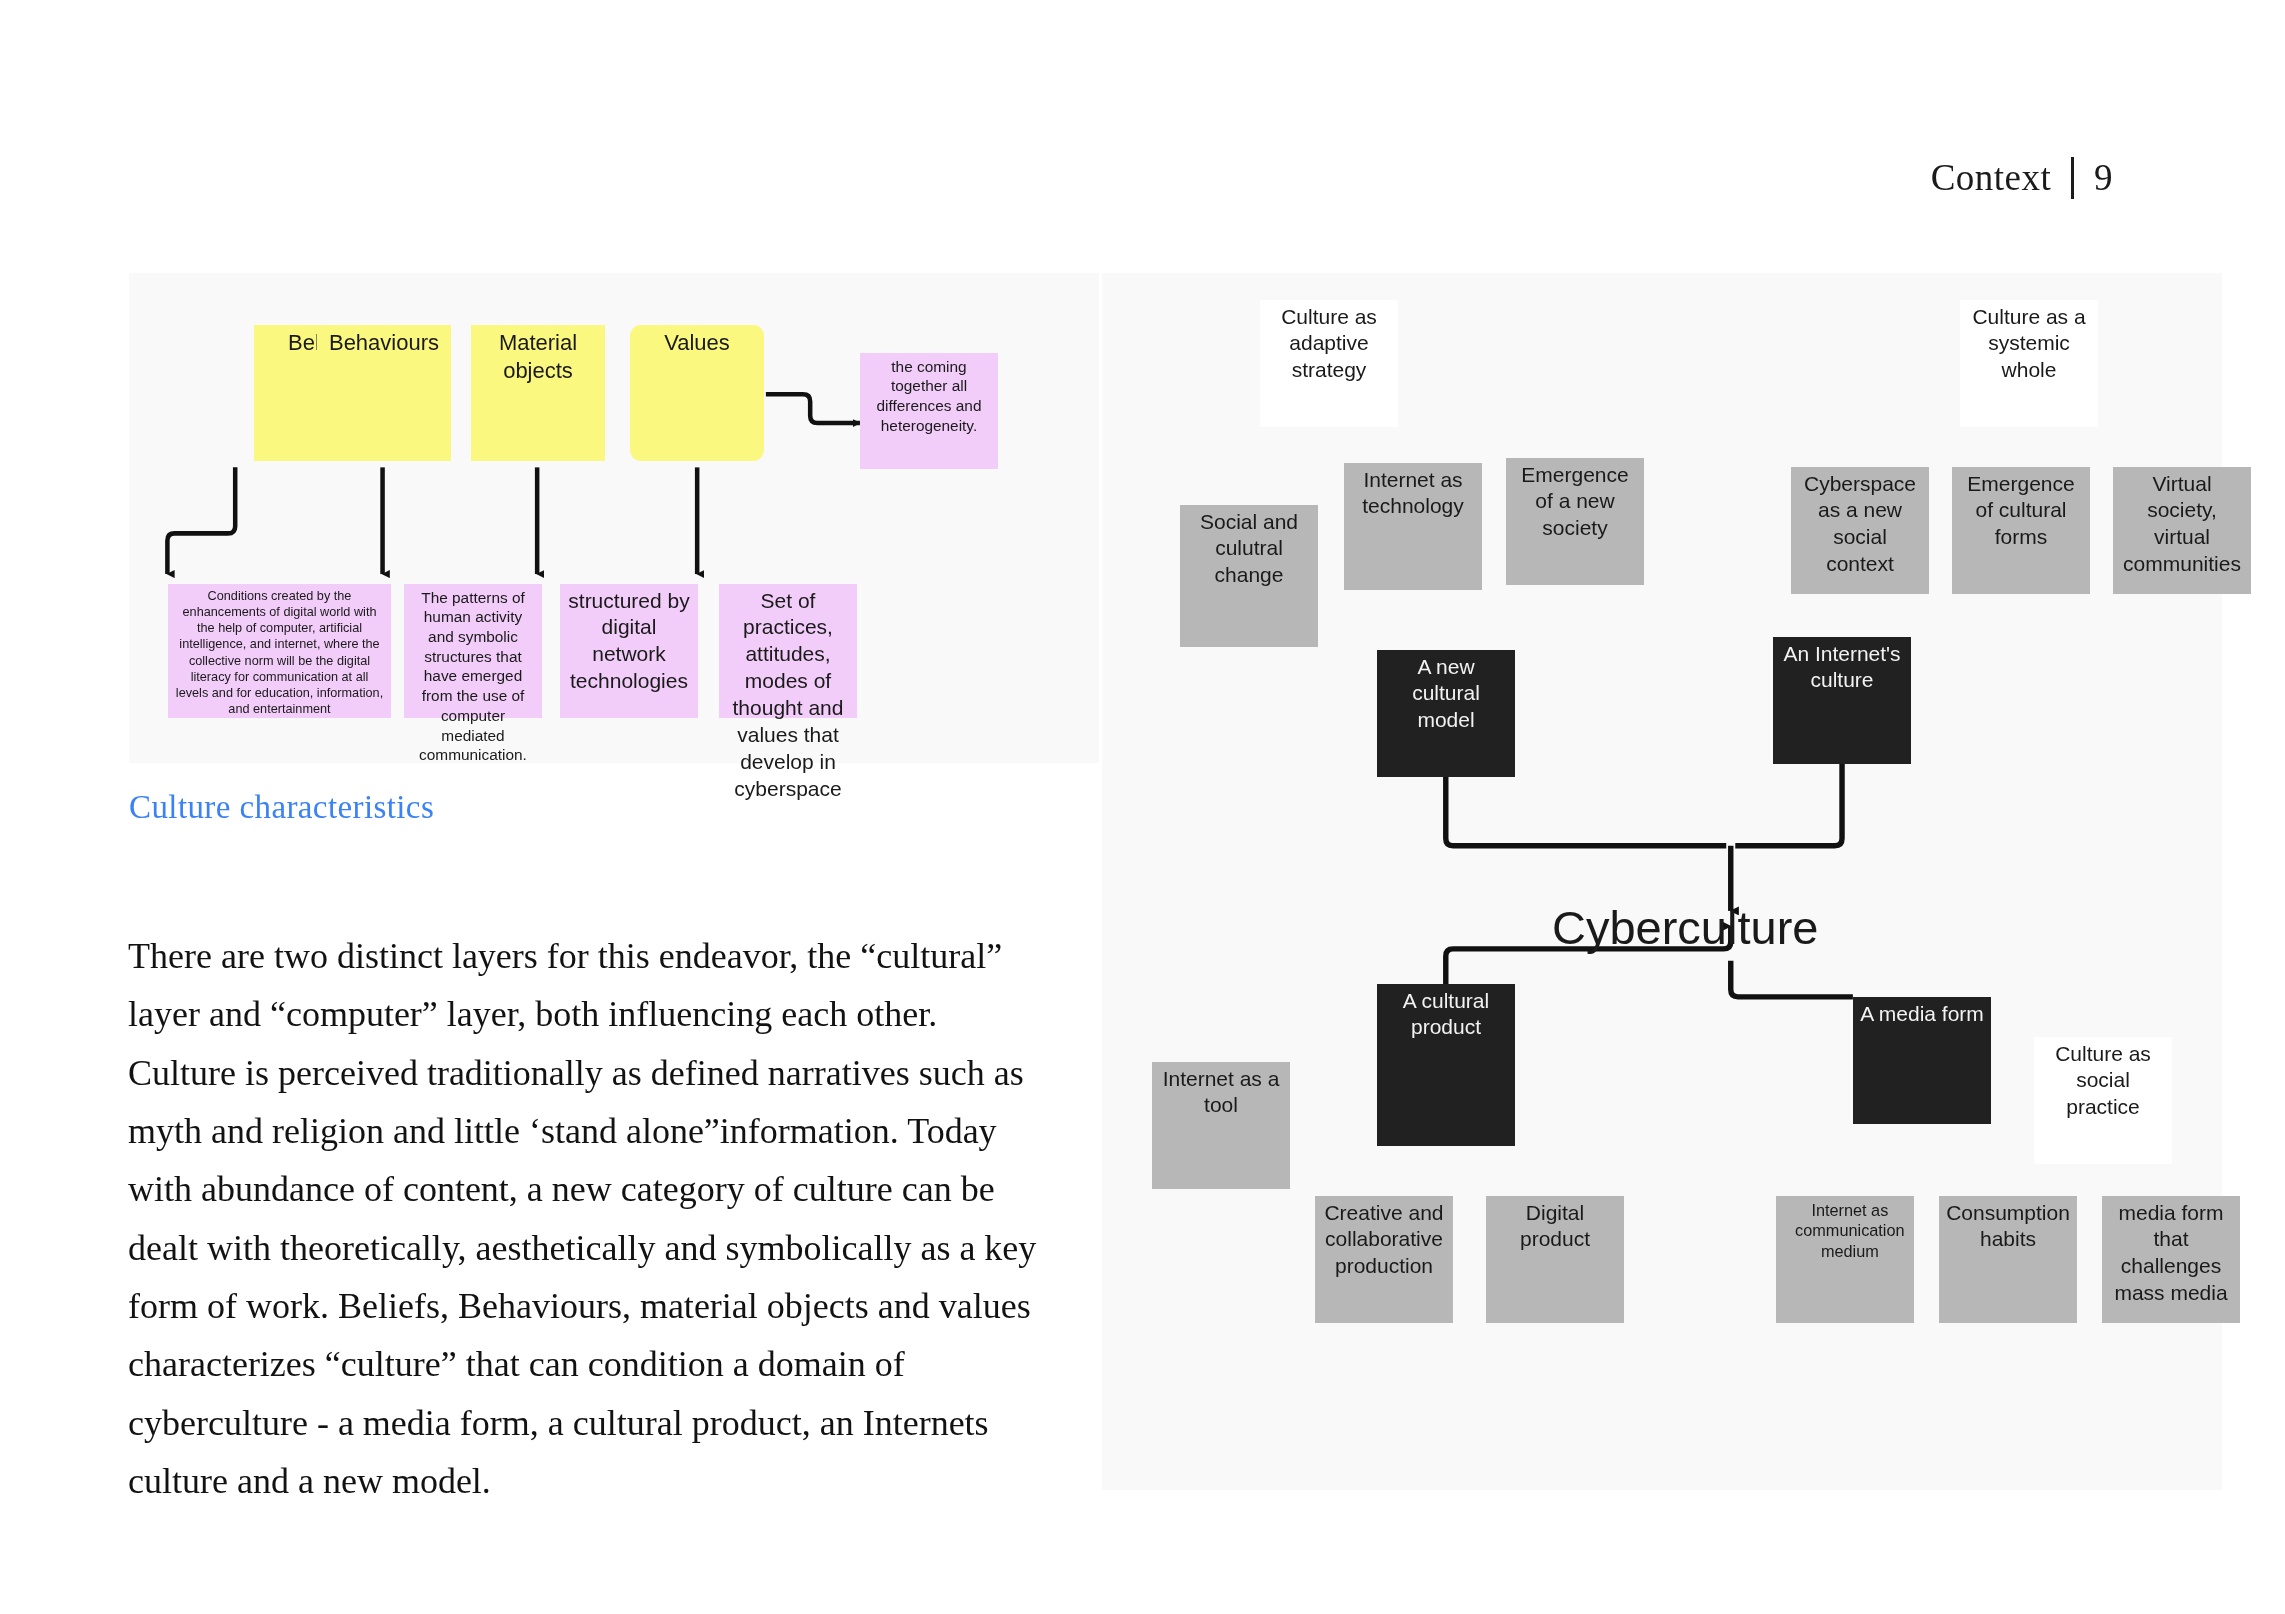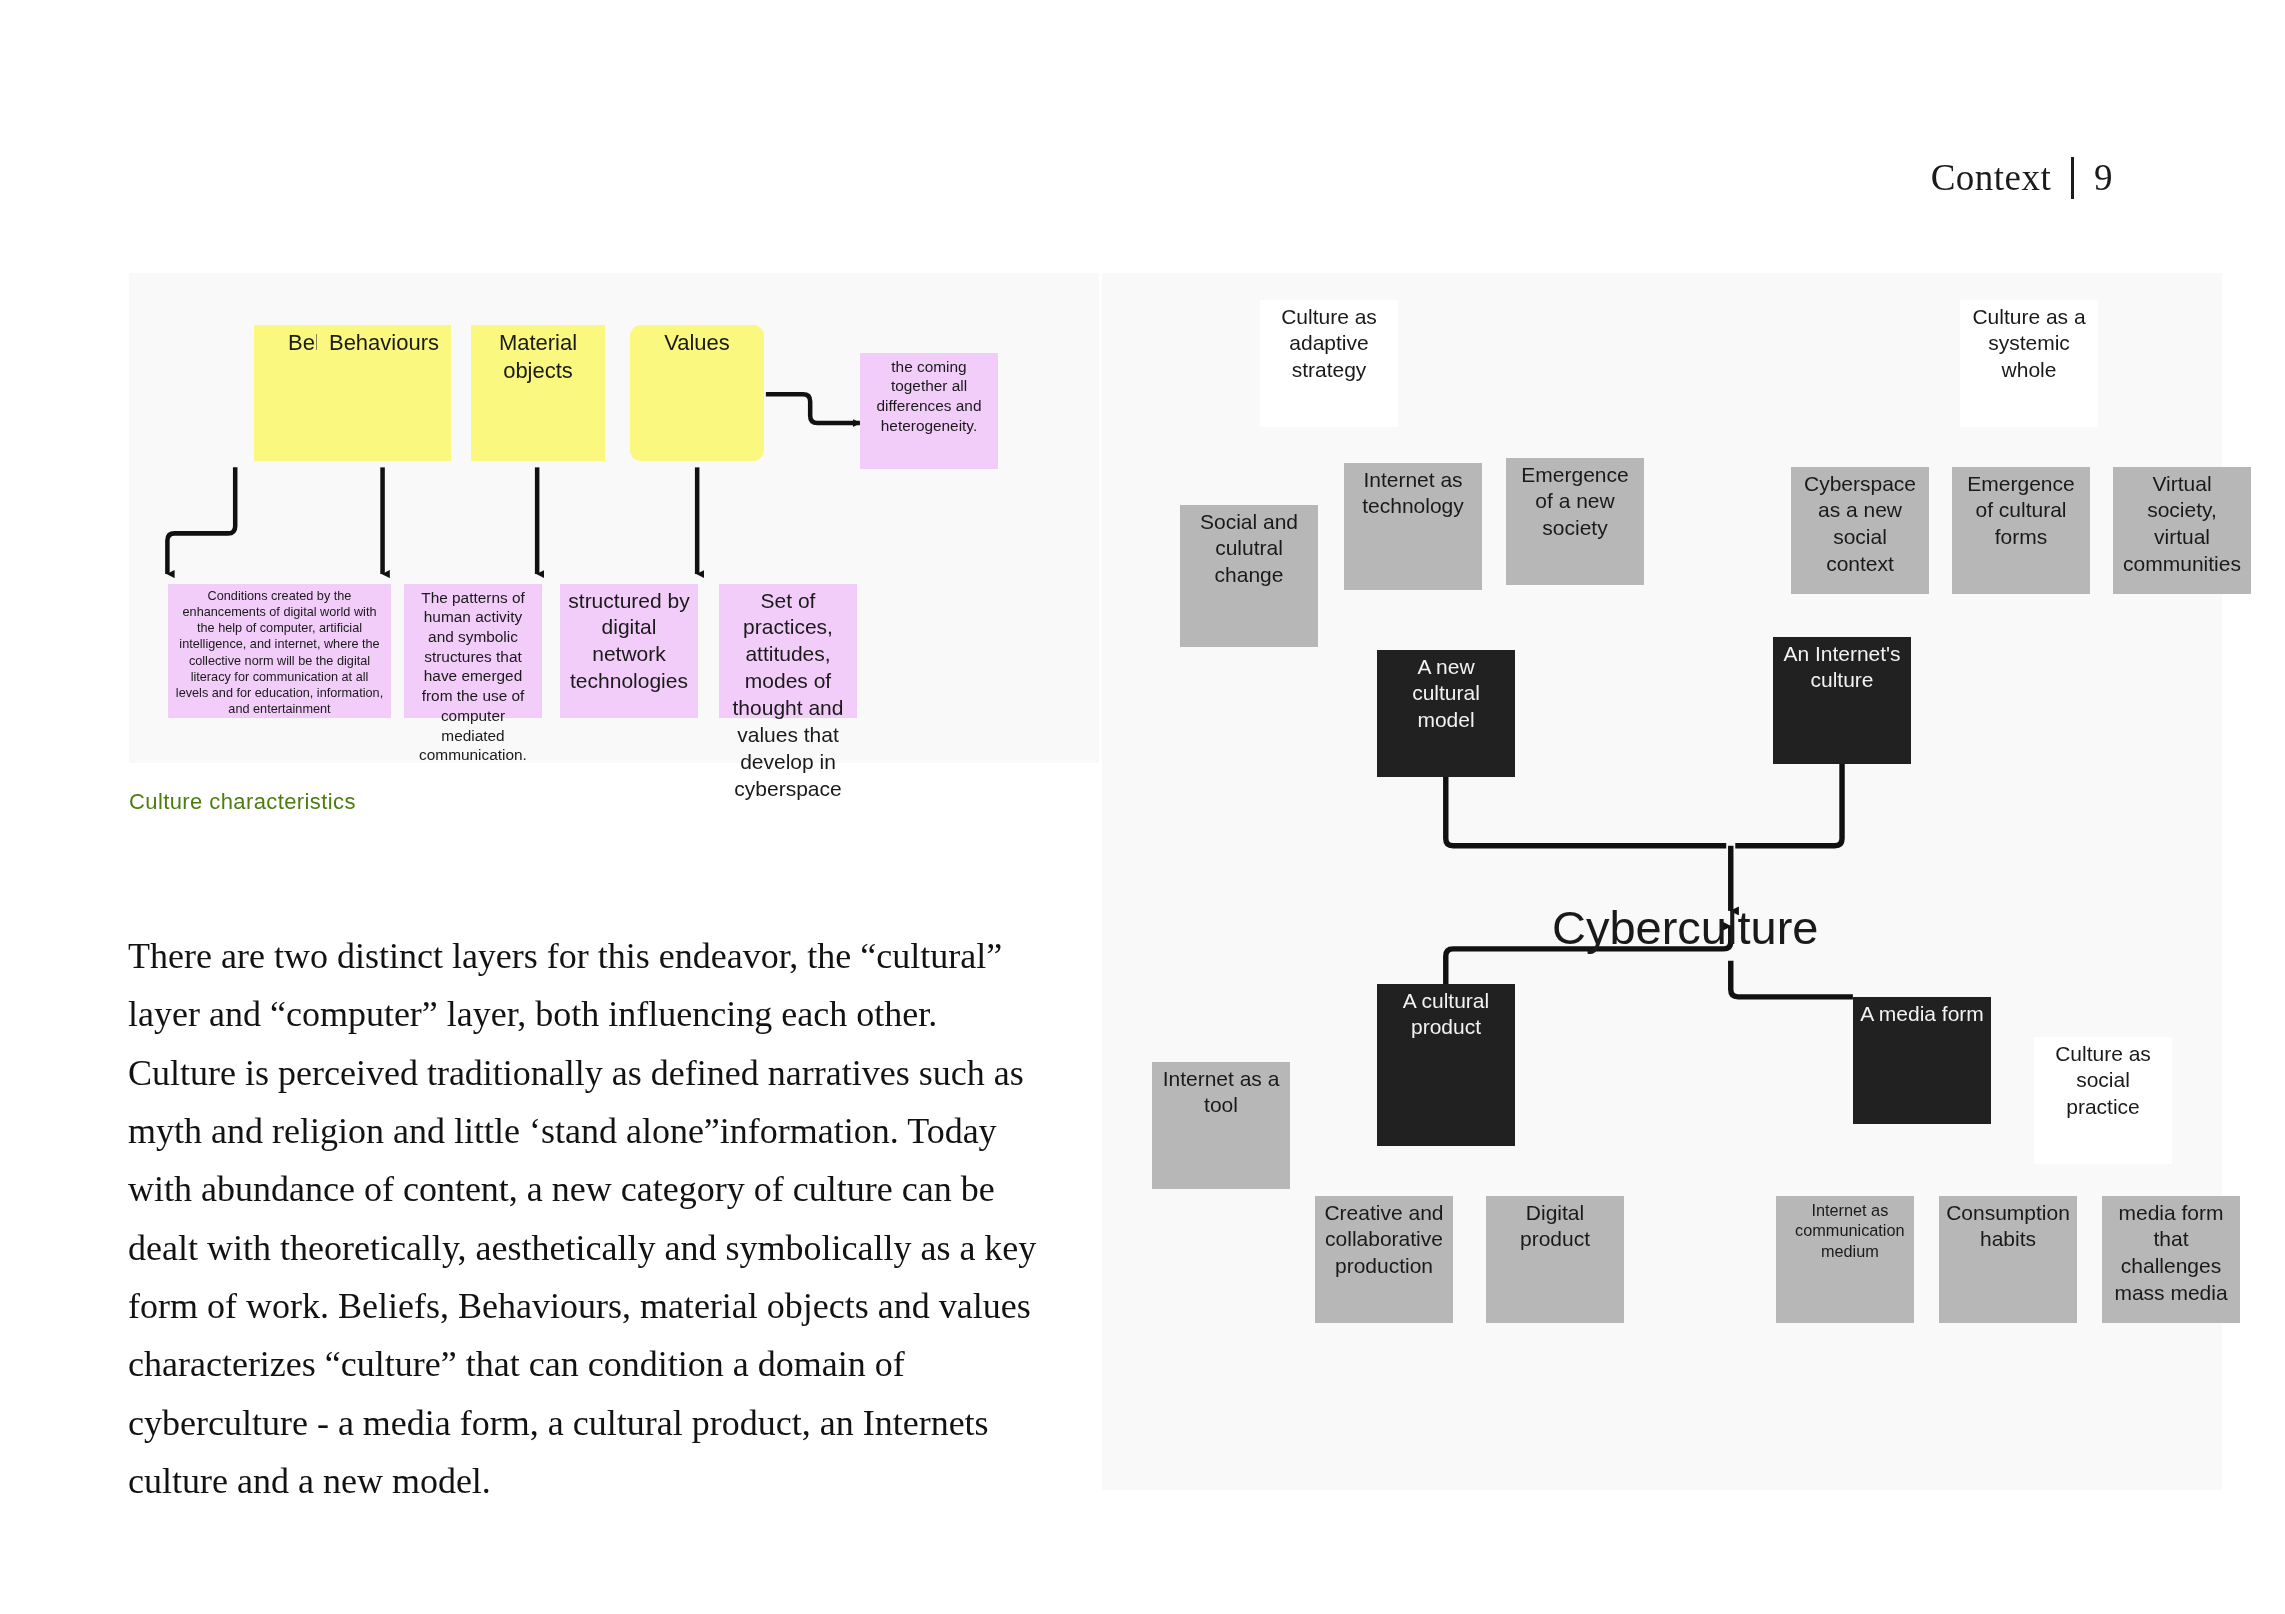--- a/index.html
+++ b/index.html
@@ -78,23 +78,23 @@
     font-size: 47px;
     color: #1a1a1a;
     white-space: nowrap;
   }
 
   
   #caption-culture-characteristics {
     position: absolute;
     left: 129px;
     top: 789px;
-    font-family: Liberation Sans, sans-serif;
-    font-size: 22px;
-    color: #4d7c0f;
+    font-family: Liberation Serif, serif;
+    font-size: 33px;
+    color: #3b82f6;
     letter-spacing: 0.4px;
   }
   #body-copy {
     position: absolute;
     left: 128px;
     top: 927px;
     width: 923px;
     font-family: "Liberation Serif", serif;
     font-size: 36px;
     line-height: 1.62;

